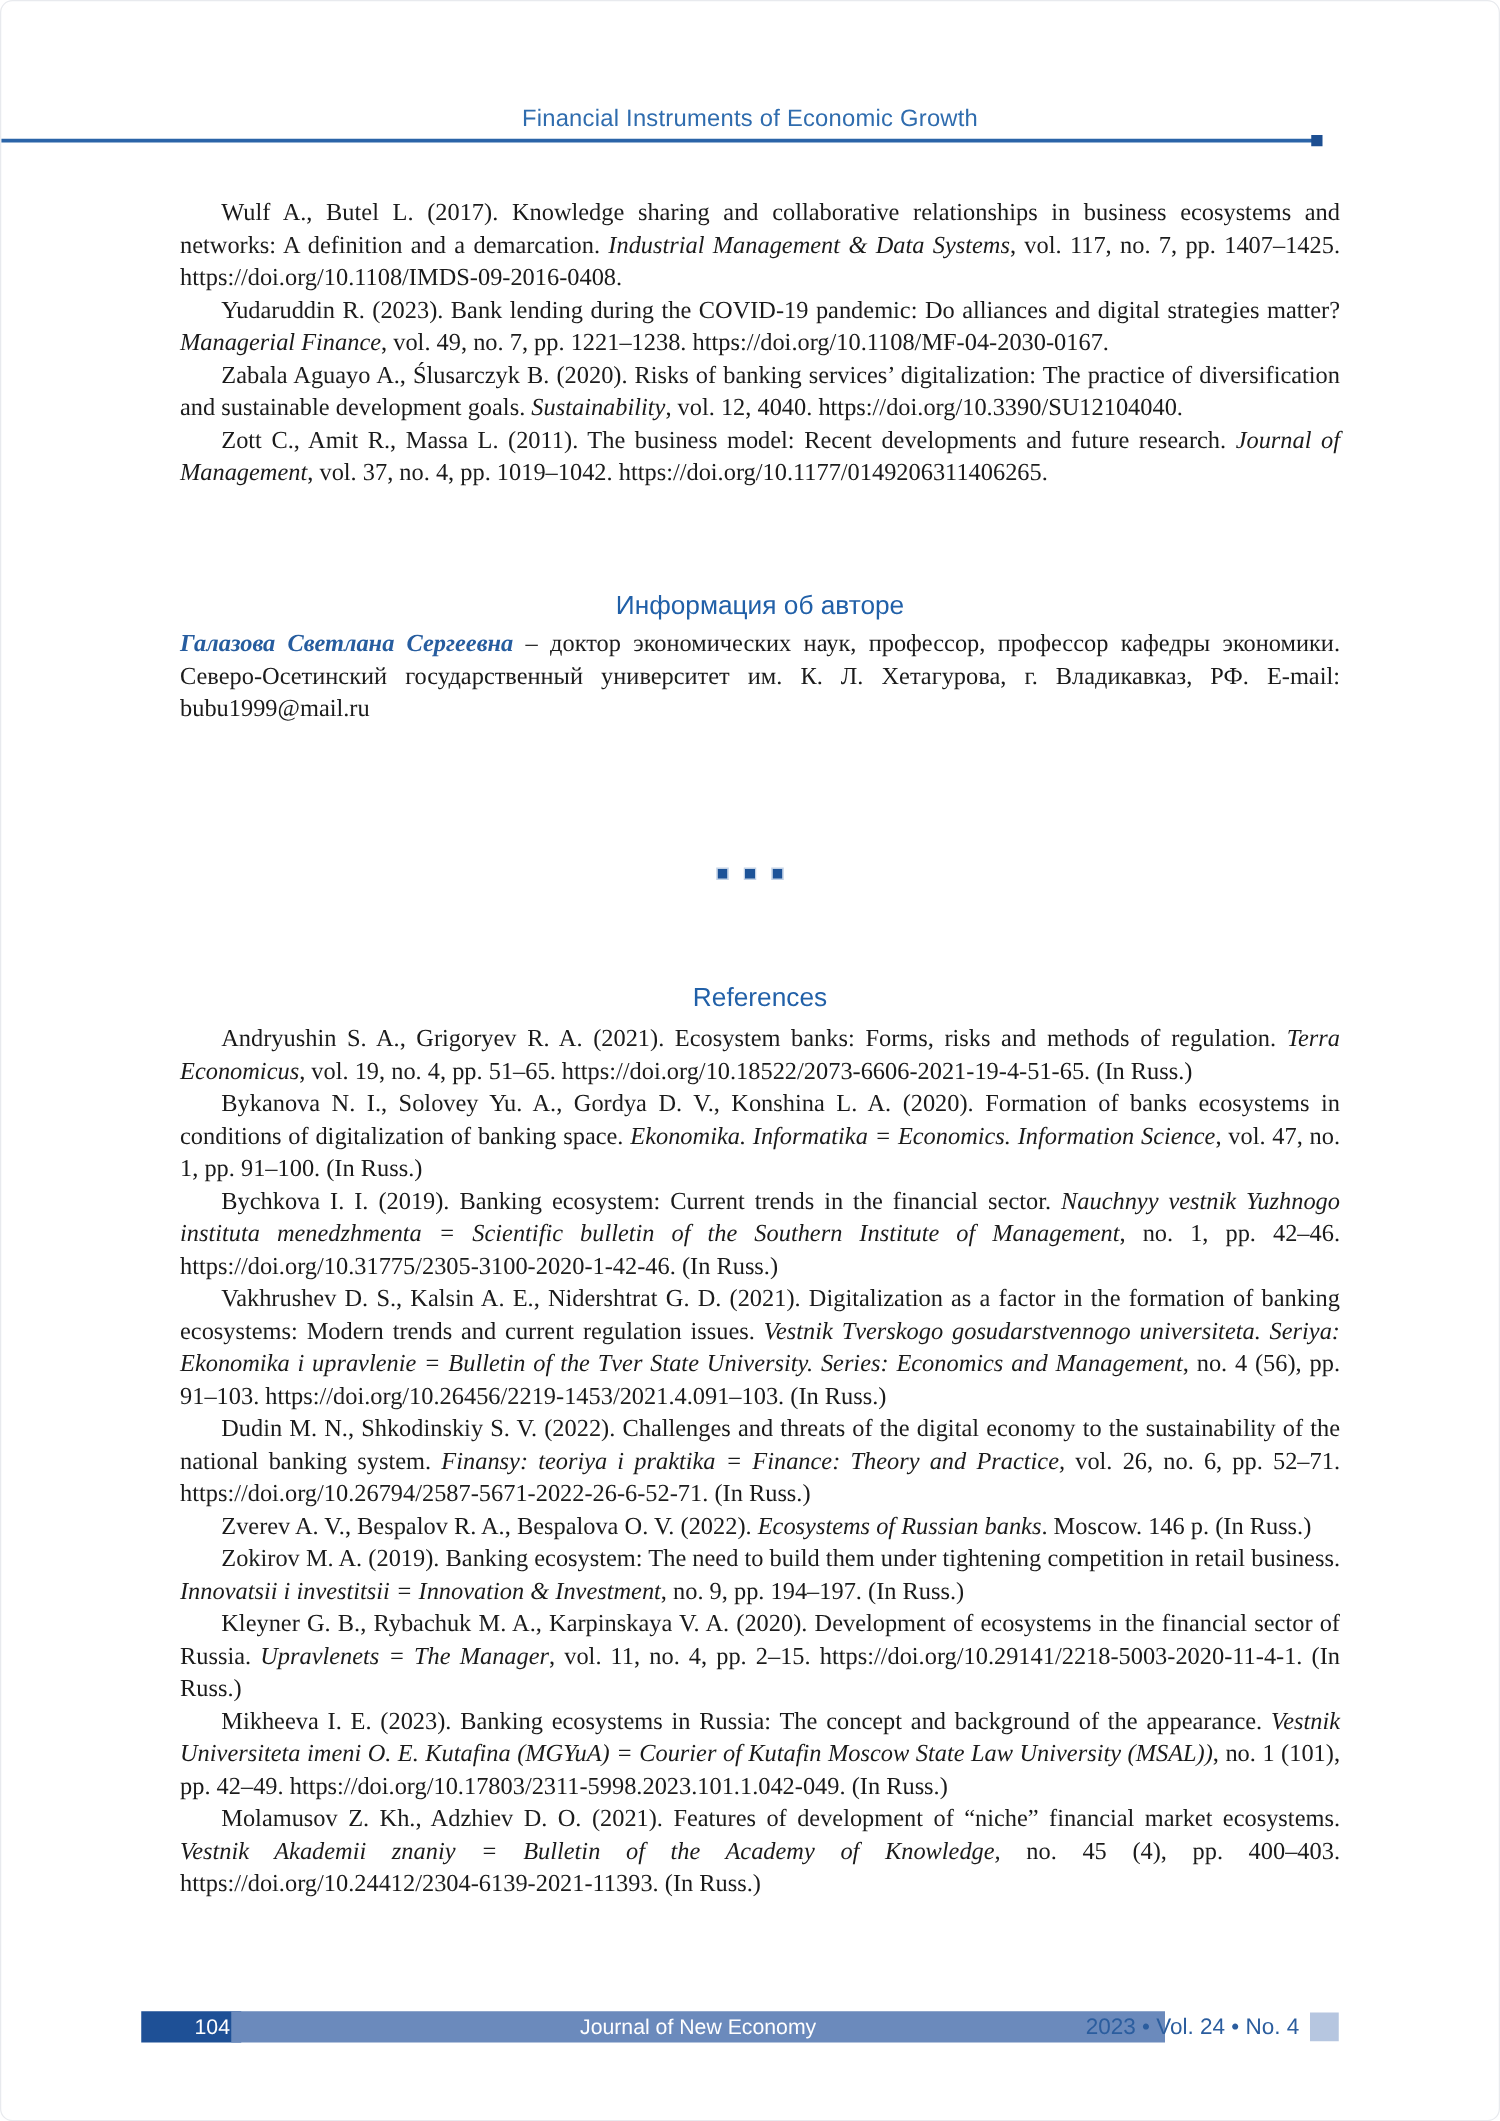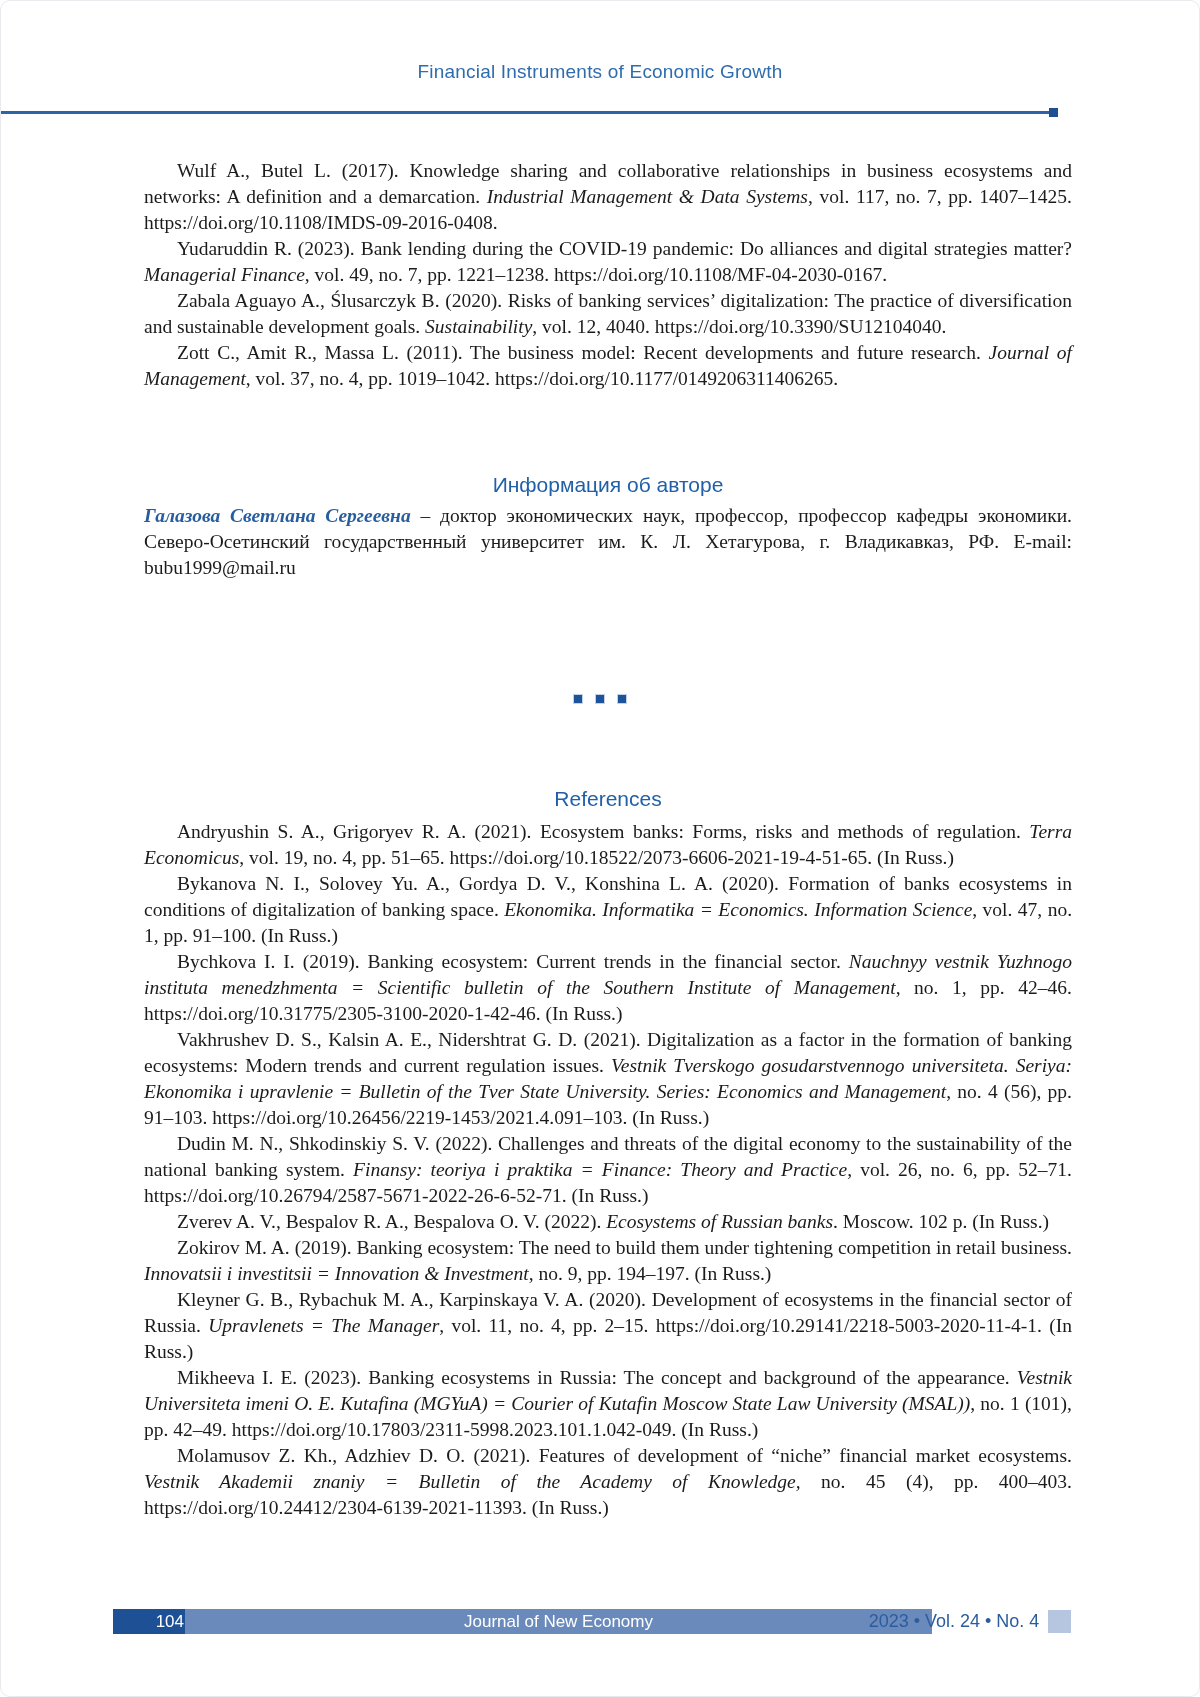--- a/index.html
+++ b/index.html
@@ -8,21 +8,21 @@
     width:1198px;height:1695px;
     background:#ffffff;
     border:1px solid #e8eaee;
     border-radius:10px;
     overflow:hidden;
     font-family:"Liberation Serif",serif;
     color:#1b1b1b;
   }
   
   .running-head{
-    position:absolute;top:60px;left:0;width:100%;
+    position:absolute;top:84px;left:0;width:100%;
     text-align:center;
     font-family:"Liberation Sans",sans-serif;
     font-size:19px;color:#2f6cae;letter-spacing:.2px;
   }
   .header-rule{
     position:absolute;top:110px;left:0;width:1053px;height:3px;
     background:#2b64a8;
   }
   .rule-end{
     position:absolute;right:-4px;top:-3px;width:9px;height:9px;
@@ -113,21 +113,21 @@
   </div>
 
   <h2 class="sec-heading" style="top:786px;">References</h2>
 
   <section class="content-block" style="top:818px;">
       <p class="ref"><span>Andryushin S. A., Grigoryev R. A. (2021). Ecosystem banks: Forms, risks and methods of regulation. </span><span class="it">Terra Economicus</span><span>, vol. 19, no. 4, pp. 51–65. https://doi.org/10.18522/2073-6606-2021-19-4-51-65. (In Russ.)</span></p>
       <p class="ref"><span>Bykanova N. I., Solovey Yu. A., Gordya D. V., Konshina L. A. (2020). Formation of banks ecosystems in conditions of digitalization of banking space. </span><span class="it">Ekonomika. Informatika = Economics. Information Science</span><span>, vol. 47, no. 1, pp. 91–100. (In Russ.)</span></p>
       <p class="ref"><span>Bychkova I. I. (2019). Banking ecosystem: Current trends in the financial sector. </span><span class="it">Nauchnyy vestnik Yuzhnogo instituta menedzhmenta = Scientific bulletin of the Southern Institute of Management</span><span>, no. 1, pp. 42–46. https://doi.org/10.31775/2305-3100-2020-1-42-46. (In Russ.)</span></p>
       <p class="ref"><span>Vakhrushev D. S., Kalsin A. E., Nidershtrat G. D. (2021). Digitalization as a factor in the formation of banking ecosystems: Modern trends and current regulation issues. </span><span class="it">Vestnik Tverskogo gosudarstvennogo universiteta. Seriya: Ekonomika i upravlenie = Bulletin of the Tver State University. Series: Economics and Management</span><span>, no. 4 (56), pp. 91–103. https://doi.org/10.26456/2219-1453/2021.4.091–103. (In Russ.)</span></p>
       <p class="ref"><span>Dudin M. N., Shkodinskiy S. V. (2022). Challenges and threats of the digital economy to the sustainability of the national banking system. </span><span class="it">Finansy: teoriya i praktika = Finance: Theory and Practice,</span><span> vol. 26, no. 6, pp. 52–71. https://doi.org/10.26794/2587-5671-2022-26-6-52-71. (In Russ.)</span></p>
-      <p class="ref"><span>Zverev A. V., Bespalov R. A., Bespalova O. V. (2022). </span><span class="it">Ecosystems of Russian banks</span><span>. Moscow. 102 p. (In Russ.)</span></p>
+      <p class="ref"><span>Zverev A. V., Bespalov R. A., Bespalova O. V. (2022). </span><span class="it">Ecosystems of Russian banks</span><span>. Moscow. 146 p. (In Russ.)</span></p>
       <p class="ref"><span>Zokirov M. A. (2019). Banking ecosystem: The need to build them under tightening competition in retail business. </span><span class="it">Innovatsii i investitsii = Innovation &amp; Investment</span><span>, no. 9, pp. 194–197. (In Russ.)</span></p>
       <p class="ref"><span>Kleyner G. B., Rybachuk M. A., Karpinskaya V. A. (2020). Development of ecosystems in the financial sector of Russia. </span><span class="it">Upravlenets = The Manager</span><span>, vol. 11, no. 4, pp. 2–15. https://doi.org/10.29141/2218-5003-2020-11-4-1. (In Russ.)</span></p>
       <p class="ref"><span>Mikheeva I. E. (2023). Banking ecosystems in Russia: The concept and background of the appearance. </span><span class="it">Vestnik Universiteta imeni O. E. Kutafina (MGYuA) = Courier of Kutafin Moscow State Law University (MSAL))</span><span>, no. 1 (101), pp. 42–49. https://doi.org/10.17803/2311-5998.2023.101.1.042-049. (In Russ.)</span></p>
       <p class="ref"><span>Molamusov Z. Kh., Adzhiev D. O. (2021). Features of development of “niche” financial market ecosystems. </span><span class="it">Vestnik Akademii znaniy = Bulletin of the Academy of Knowledge,</span><span> no. 45 (4), pp. 400–403. https://doi.org/10.24412/2304-6139-2021-11393. (In Russ.)</span></p>
     </section>
 
   <div class="footer-pagenum">104</div>
   <div class="footer-bar">Journal of New Economy</div>
   <div class="footer-issue">2023 • Vol. 24 • No. 4</div>
   <div class="footer-square"></div>

